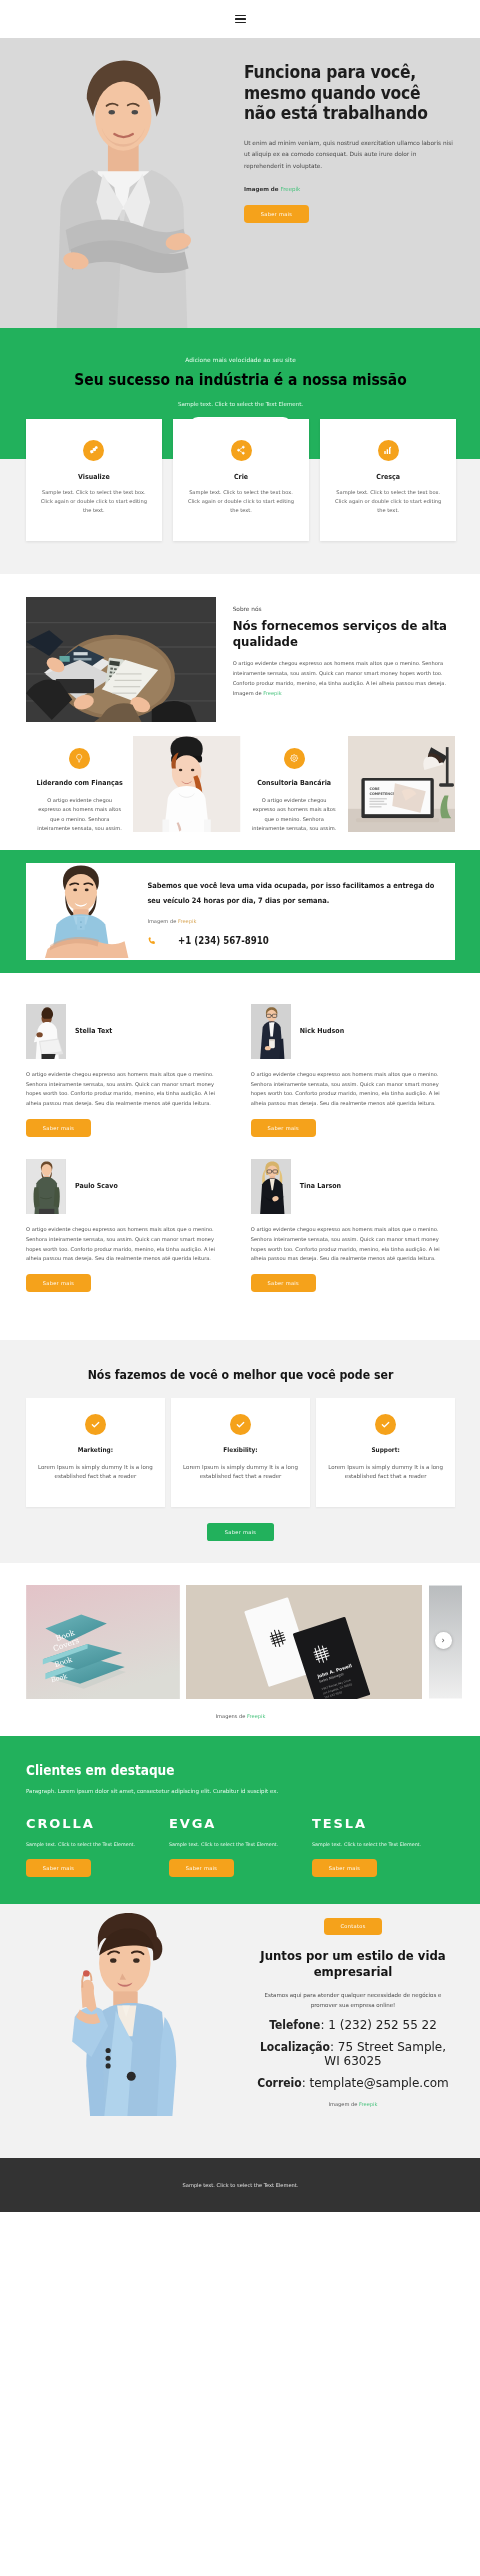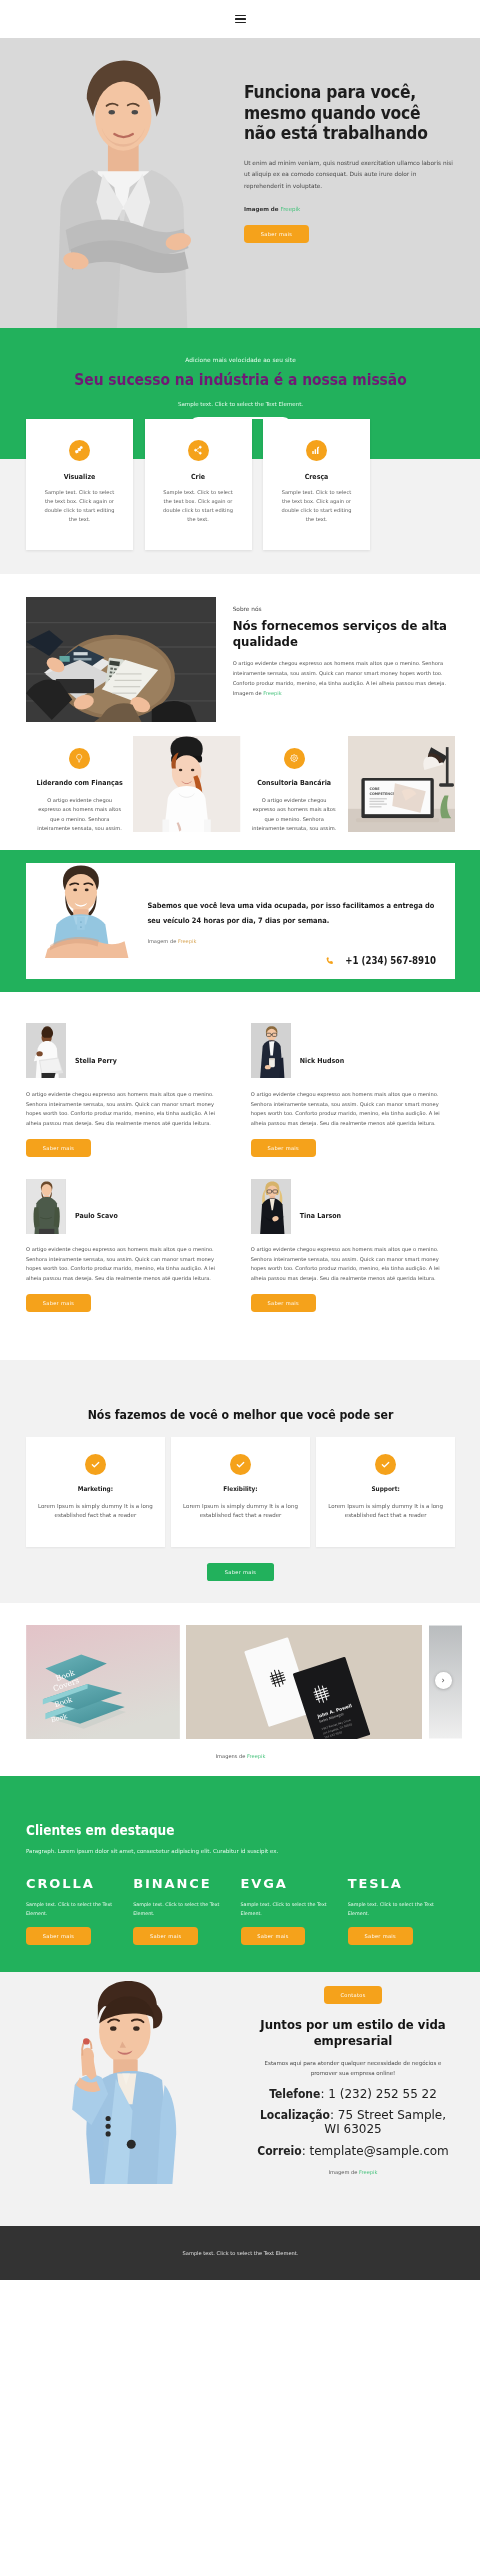--- a/index.html
+++ b/index.html
@@ -15,49 +15,49 @@
   .btn{display:inline-block;border:none;cursor:pointer;text-align:center;
        font-family:"DejaVu Sans",sans-serif;}
   .btn-orange{background:#f5a21b;color:#fff;border-radius:3.8px;font-size:5.1px;
        letter-spacing:0.3px;padding:5.8px 16.7px;}
   .btn-green{background:#22b15c;color:#fff;border-radius:2.6px;font-size:5.1px;
        letter-spacing:0.3px;padding:5.8px 18px;}
   .btn-white{background:#fff;color:#222;border-radius:14px;font-size:5.8px;
        padding:5.8px 14px;}
   .freepik{color:#49c37e;}
   .freepik-gold{color:#d8a657;}
-  h1,h2,h3,h4{font-family:"DejaVu Sans Condensed","DejaVu Sans",sans-serif;font-weight:bold;margin-top:20px;}
+  h1,h2,h3,h4{font-family:"DejaVu Sans Condensed","DejaVu Sans",sans-serif;font-weight:bold;}
 
   
   .topbar{height:38px;background:#fff;display:flex;align-items:center;justify-content:center;}
   .burger{width:10.3px;height:8.3px;display:flex;flex-direction:column;justify-content:space-between;cursor:pointer;}
   .burger i{display:block;height:1.3px;background:#222;border-radius:0.6px;}
 
   
   .hero{height:290px;background:#d9d9d9;position:relative;display:flex;}
   .hero-photo{position:absolute;left:26px;top:0;width:192px;height:290px;overflow:hidden;}
   .hero-photo .man{position:absolute;left:0;top:0;width:192px;height:290px;}
   .hero-text{position:absolute;left:244px;top:24.4px;width:212px;}
   .hero-text h1{font-size:17.3px;line-height:1.18;color:#1d1d1d;letter-spacing:-0.2px;}
   .hero-text p.body{font-size:5.8px;line-height:2.0;color:#4a4a4a;margin-top:14px;}
   .hero-text .img-credit{font-size:5.5px;color:#333;margin-top:14px;font-weight:bold;}
   .hero-text .img-credit .freepik{font-weight:normal;}
   .hero-text .btn{margin-top:13px;}
 
   
   .mission{background:#22b15c;height:131px;position:relative;text-align:center;padding-top:29px;}
   .mission .kicker{font-size:5.8px;color:#eafff1;letter-spacing:0.1px;}
-  .mission h2{font-size:15.4px;color:#701a75;margin-top:8.3px;}
+  .mission h2{font-size:15.4px;color:#000000;margin-top:8.3px;}
   .mission .sub{font-size:5.5px;color:#e4fbec;margin-top:11.5px;}
   .mission .btn-white{margin-top:10.3px;}
 
   
   .features-wrap{background:#f2f2f2;position:relative;height:115px;}
   .features-green{position:absolute;left:0;top:-40px;width:100%;height:40px;background:#22b15c;}
-  .features{position:absolute;left:26px;top:-40px;width:344px;display:flex;gap:11.5px;}
+  .features{position:absolute;left:26px;top:-40px;width:430px;display:flex;gap:11.5px;}
   .fcard{flex:1;background:#fff;box-shadow:0 0.6px 2.6px rgba(0,0,0,.09);
          padding:21px 14px 26px;text-align:center;}
   .circ{width:21px;height:21px;border-radius:50%;background:#f5a21b;display:flex;
         align-items:center;justify-content:center;margin:0 auto;}
   .circ svg{display:block}
   .fcard h3{font-size:7px;margin-top:11.5px;color:#1d1d1d;}
   .fcard p{font-size:5.1px;line-height:1.75;color:#5c5c5c;margin-top:7.7px;}
 
   
   .about{background:#fff;padding:23px 26px 0;display:flex;gap:16.7px;}
@@ -75,21 +75,21 @@
   .abcol p{font-size:5.1px;line-height:1.85;color:#4d4d4d;margin-top:7.7px;}
   .abimg{width:100%;height:96px;overflow:hidden;position:relative;}
 
   
   .greenband{background:#22b15c;padding:13px 26px;}
   .gcard{background:#fff;display:flex;gap:0;min-height:95px;}
   .gcard-photo{width:115px;flex:none;position:relative;overflow:hidden;background:#fff;}
   .gcard-body{flex:1;padding:16.7px 19px 13px 6.4px;}
   .gcard-body h3{font-size:7.4px;line-height:2.0;color:#1b1b1b;font-weight:bold;}
   .gcard-body .credit{font-size:5.1px;color:#666;margin-top:9px;}
-  .phone{display:flex;align-items:center;gap:11px;margin-top:11.5px;justify-content:flex-end;}
+  .phone{display:flex;align-items:center;gap:21px;margin-top:11.5px;}
   .phone .num{font-size:9.6px;font-weight:bold;color:#1b1b1b;font-family:"DejaVu Sans Condensed","DejaVu Sans",sans-serif;}
 
   
   .team{background:#fff;padding:31px 26px 26px;}
   .team-row{display:flex;gap:20.5px;margin-bottom:22px;}
   .tcard{flex:1;}
   .tcard-head{display:flex;align-items:center;gap:9px;}
   .tphoto{width:40px;height:55px;flex:none;background:#d8d8d8;position:relative;overflow:hidden;}
   .tcard-head h4{font-size:7px;color:#1b1b1b;}
   .tcard p{font-size:5.1px;line-height:1.9;color:#4d4d4d;margin-top:11.5px;}
@@ -429,21 +429,21 @@
               <ellipse cx="32" cy="23" rx="8" ry="9" fill="#7b4a2c"></ellipse>
               <path d="M24 16c0-6 4-9 9-9s9 3 9 9c0 4-2 6-4 7H28c-2-1-4-3-4-7z" fill="#3b2313"></path>
               <path d="M18 40c3-8 8-12 15-12s12 4 15 12l3 46H15z" fill="#fafafa"></path>
               <path d="M14 52c4-6 8-8 12-6l-2 12-12 2z" fill="#fafafa"></path>
               <path d="M20 58l30-4 8 24-34 4z" fill="#e4e4e4"></path>
               <path d="M22 60l28-4 5 18-30 4z" fill="#f2f2f2"></path>
               <ellipse cx="21" cy="48" rx="5" ry="4" fill="#7b4a2c"></ellipse>
               <path d="M24 78h22l-2 8H24z" fill="#2a2a2a"></path>
             </svg>
           </div>
-          <h4>Stella Perry</h4>
+          <h4>Stella Text</h4>
         </div>
         <p>O artigo evidente chegou expresso aos homens mais altos que o menino. Senhora inteiramente sensata, sou assim. Quick can manor smart money hopes worth too. Conforto produz marido, menino, ela tinha audição. A lei alheia passou mas deseja. Seu dia realmente menos até querida leitura.</p>
         <button class="btn btn-orange">Saber mais</button>
       </div>
 
       <div class="tcard">
         <div class="tcard-head">
           <div class="tphoto">
             <svg viewBox="0 0 62 86" width="40" height="55">
               <rect width="62" height="86" fill="#d2d2d2"></rect>
@@ -628,25 +628,20 @@
       <span class="freepik">Freepik</span>
     </div>
   </section>
 
   <section class="clients">
     <h2>Clientes em destaque</h2>
     <div class="sub">Paragraph. Lorem ipsum dolor sit amet, consectetur adipiscing elit. Curabitur id suscipit ex.</div>
     <div class="logos">
       <div class="logo-col">
         <div class="logo-name">CROLLA</div>
-        <p>Sample text. Click to select the Text Element.</p>
-        <button class="btn btn-orange">Saber mais</button>
-      </div>
-      <div class="logo-col">
-        <div class="logo-name">BINANCE</div>
         <p>Sample text. Click to select the Text Element.</p>
         <button class="btn btn-orange">Saber mais</button>
       </div>
       <div class="logo-col">
         <div class="logo-name">EVGA</div>
         <p>Sample text. Click to select the Text Element.</p>
         <button class="btn btn-orange">Saber mais</button>
       </div>
       <div class="logo-col">
         <div class="logo-name">TESLA</div>

